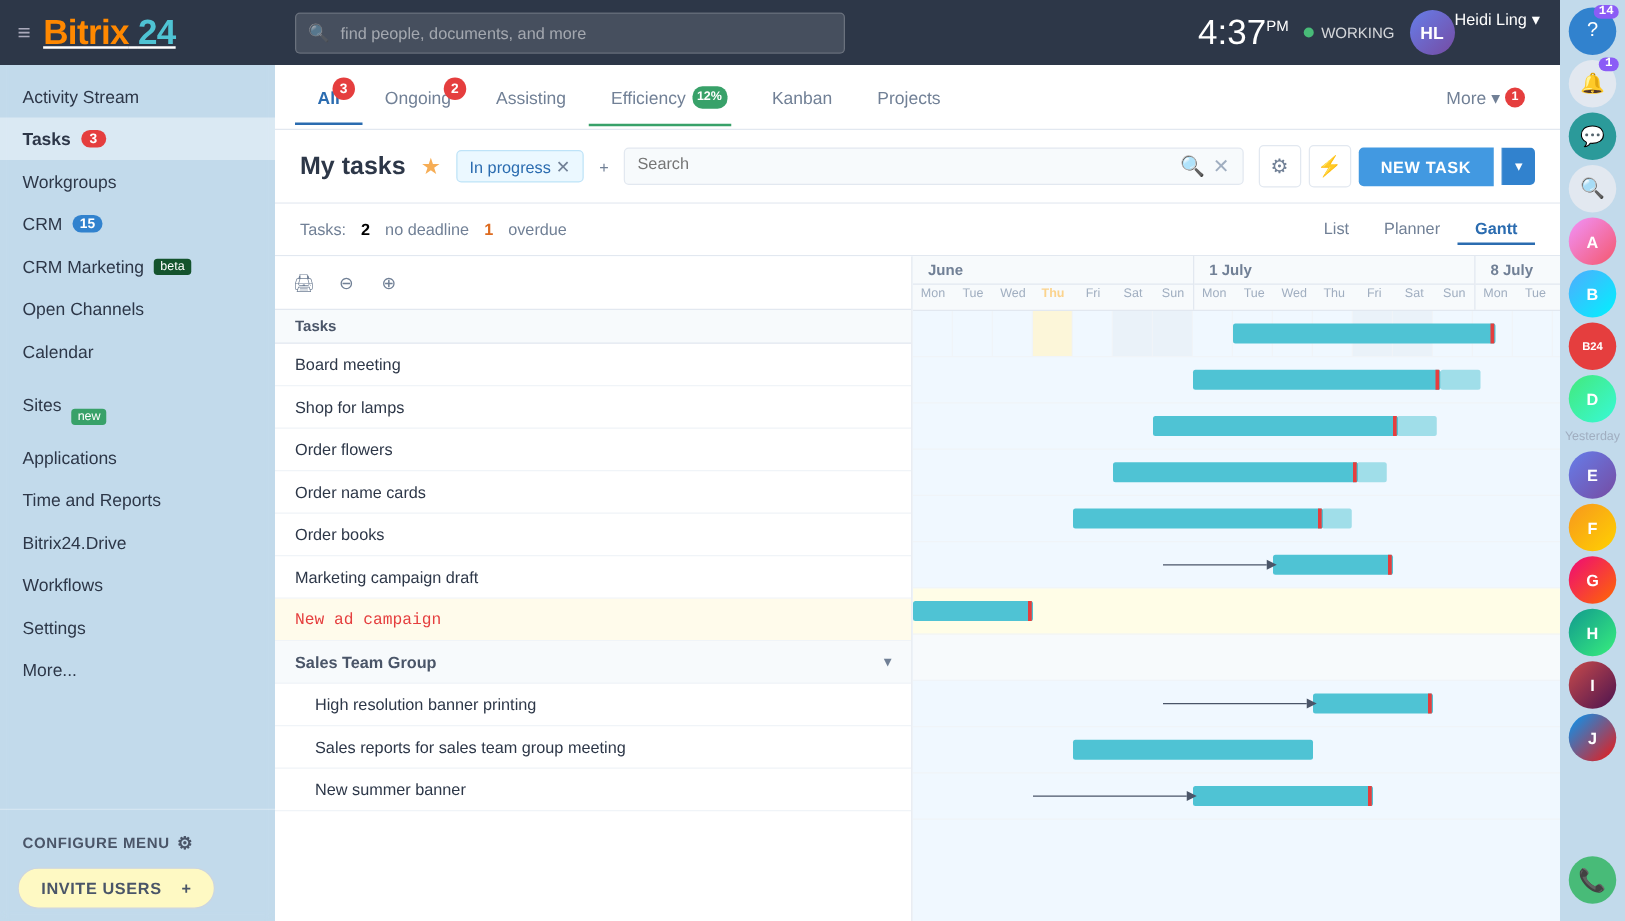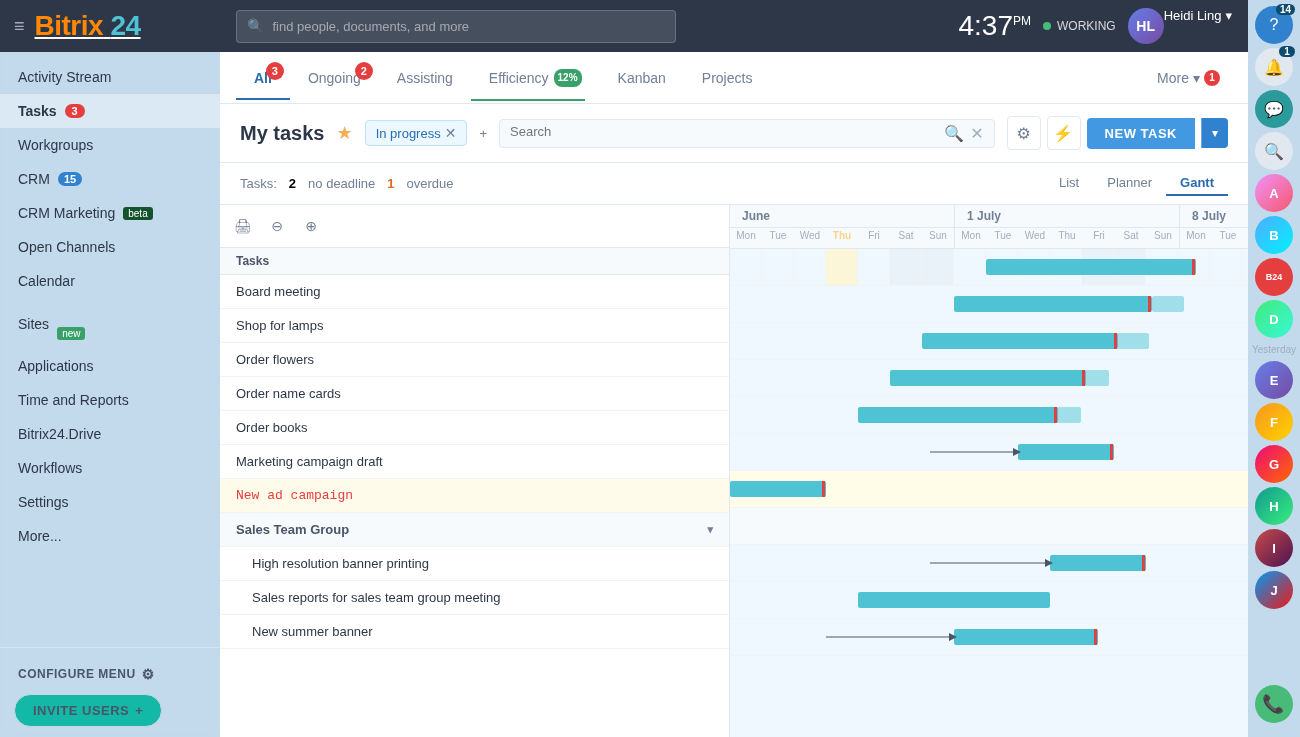--- a/index.html
+++ b/index.html
@@ -61,31 +61,31 @@
       color: #4a5568;
       font-size: 12px;
       text-transform: uppercase;
       font-weight: 600;
       letter-spacing: 0.5px;
       cursor: pointer;
       padding: 8px 4px;
     }
     .gear-icon { font-size: 14px; }
     .invite-btn {
-      background: #14b8a6;
+      background: #fef9c3;
       border: 1px solid #cbd5e0;
       border-radius: 20px;
       padding: 8px 18px;
       font-size: 13px;
       font-weight: 600;
       color: #4a5568;
       cursor: pointer;
       display: flex;
       align-items: center;
-      gap: 6px;
+      gap: 16px;
       margin-top: 4px;
       letter-spacing: 0.5px;
       text-transform: uppercase;
       justify-content: center;
     }
 
     
     .main {
       flex: 1;
       display: flex;
@@ -162,23 +162,24 @@
     }
     .rp-icon {
       width: 38px; height: 38px; border-radius: 50%;
       display: flex; align-items: center; justify-content: center;
       font-size: 16px; cursor: pointer; position: relative;
     }
     .rp-icon.blue-bg { background: #3182ce; color: #fff; }
     .rp-icon.teal-bg { background: #2b9a9a; color: #fff; }
     .rp-badge {
       position: absolute; top: -2px; right: -2px;
-      background: #0c4a6e; color: #fff; font-size: 10px;
+      background: #8b5cf6; color: #fff; font-size: 10px;
       border-radius: 10px; padding: 0 4px; min-width: 16px; text-align: center;
       font-weight: 700;
+      font-family: Liberation Mono, monospace;
     }
     .rp-avatar {
       width: 38px; height: 38px; border-radius: 50%;
       overflow: hidden; background: #718096;
       display: flex; align-items: center; justify-content: center;
       font-size: 13px; color: #fff; font-weight: 600; cursor: pointer;
     }
 
     
     .tab-bar {

